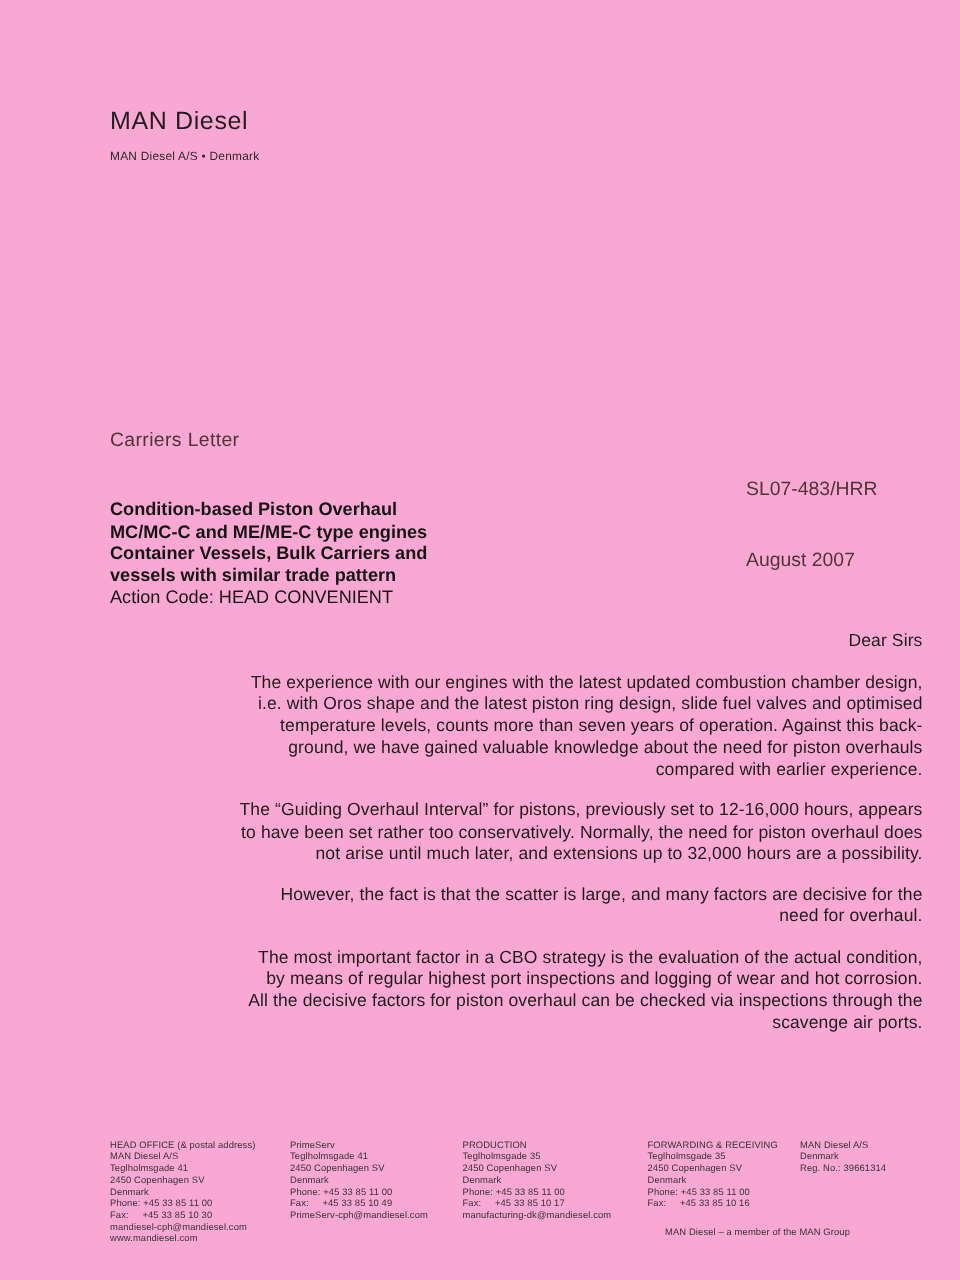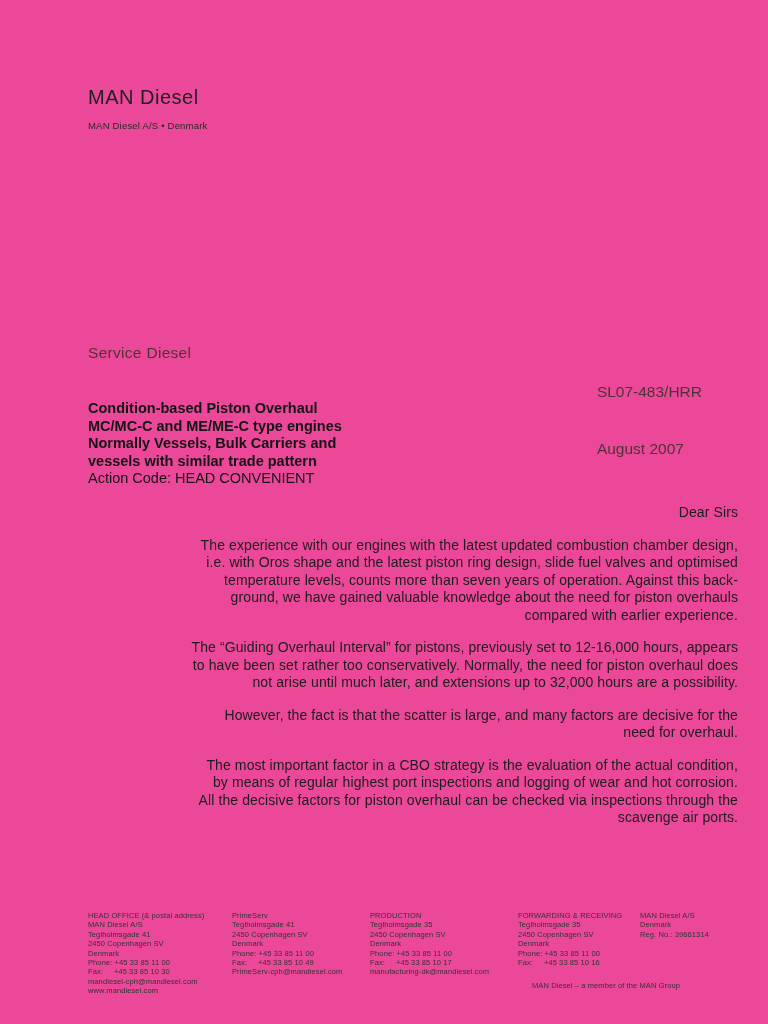--- a/index.html
+++ b/index.html
@@ -5,21 +5,21 @@
   html, body { margin: 0; padding: 0; }
   body {
     width: 768px; height: 1024px;
     background: #ffffff;
     font-family: "Liberation Sans", sans-serif;
     color: #1c1c1c;
   }
   .page {
     position: relative;
     width: 768px; height: 1024px;
-    background: #ec4899;
+    background: #f9a8d4;
     overflow: hidden;
   }
   
   .brand {
     position: absolute; left: 88px; top: 86px;
     font-size: 20px; letter-spacing: 0.5px; color: #1f1f1f;
   }
   .brand-sub {
     position: absolute; left: 88px; top: 120px;
     font-size: 9.5px; color: #2a2a2a; letter-spacing: 0.2px;
@@ -83,31 +83,31 @@
 </head>
 <body>
 
 <div class="page">
 
   <div class="brand">MAN Diesel</div>
   <div class="brand-sub">MAN Diesel A/S • Denmark</div>
 
 
   <div class="titlerow">
-    <div class="doc-type">Service Diesel</div>
+    <div class="doc-type">Carriers Letter</div>
     <div class="ref-block">
       <div>SL07-483/HRR</div>
       <div>August 2007</div>
     </div>
   </div>
 
   <div class="headingblock">
     <div class="headline">Condition-based Piston Overhaul
 MC/MC-C and ME/ME-C type engines
-Normally Vessels, Bulk Carriers and
+Container Vessels, Bulk Carriers and
 vessels with similar trade pattern</div>
     <div class="action-code">Action Code: HEAD CONVENIENT</div>
   </div>
 
   <div class="body-text">
     <p>Dear Sirs</p>
     <p>The experience with our engines with the latest updated combustion chamber design,
 i.e. with Oros shape and the latest piston ring design, slide fuel valves and optimised
 temperature levels, counts more than seven years of operation. Against this back-
 ground, we have gained valuable knowledge about the need for piston overhauls

